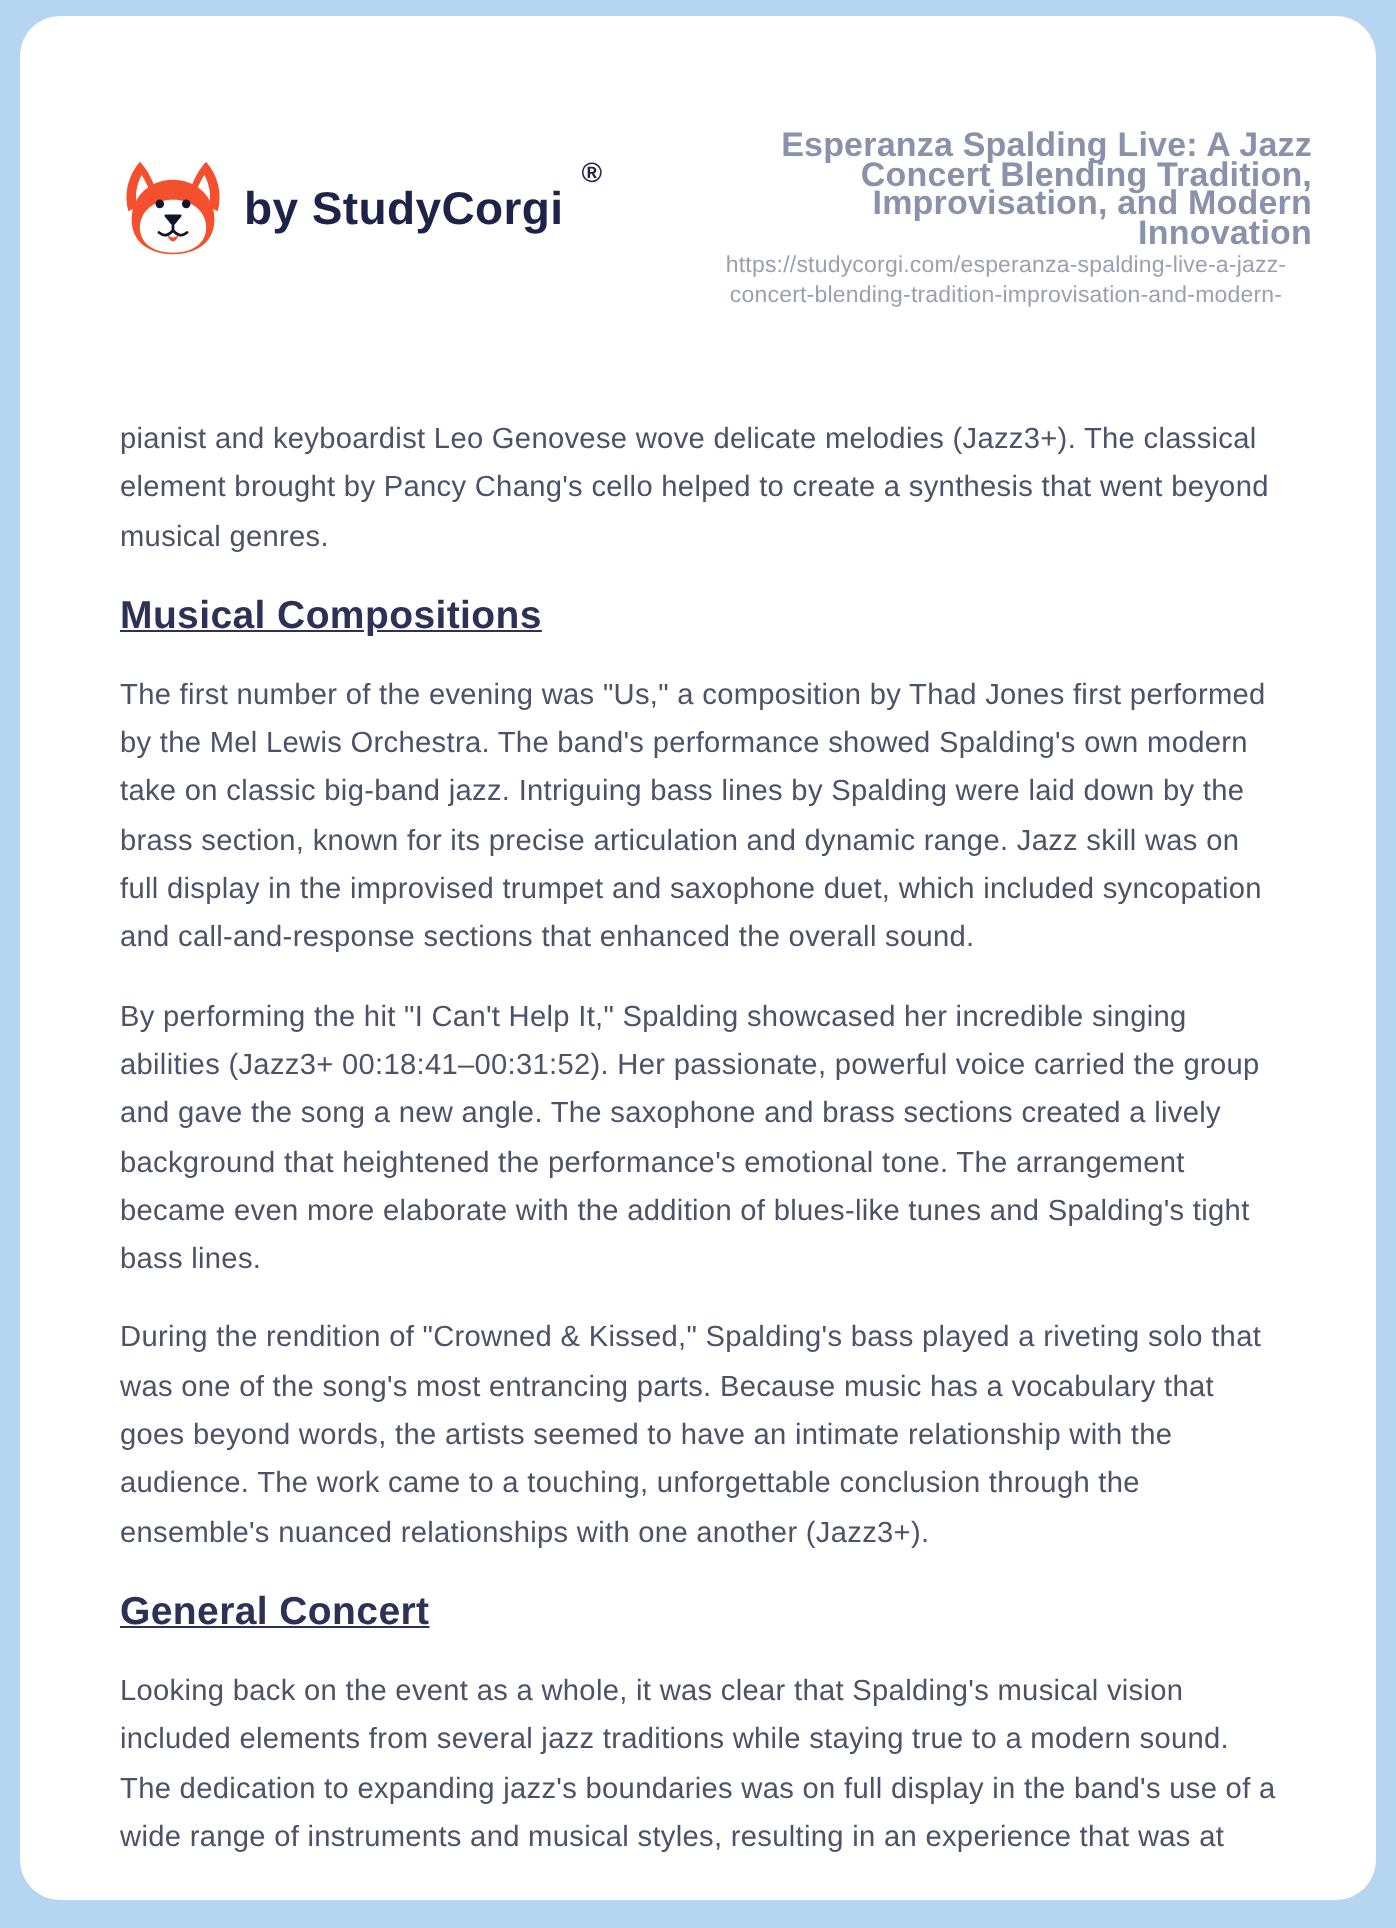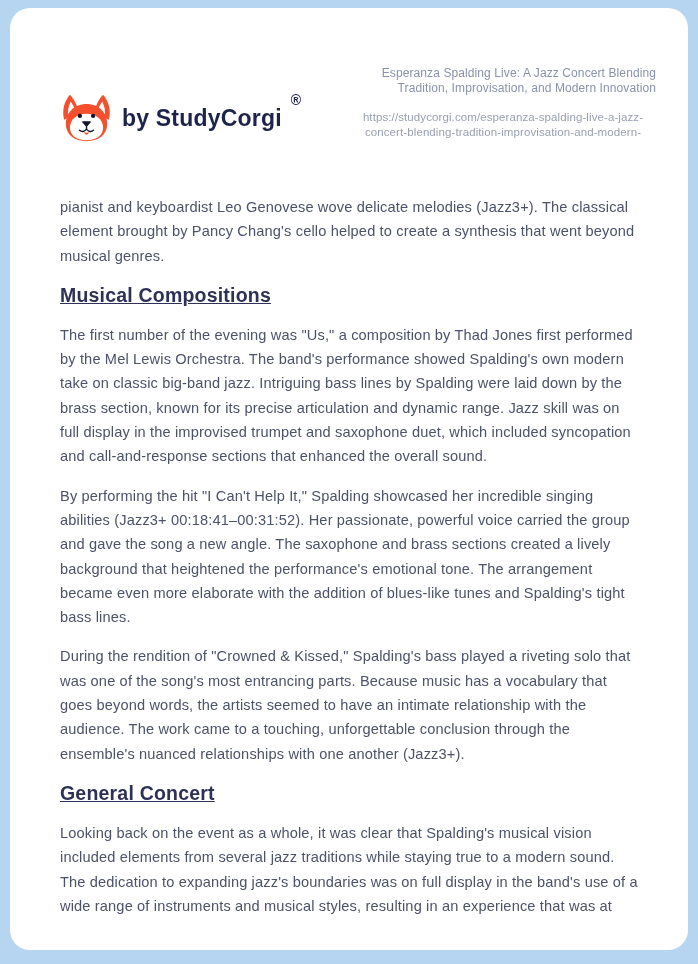--- a/index.html
+++ b/index.html
@@ -29,21 +29,21 @@
   .header {
     display: flex;
     justify-content: space-between;
     align-items: flex-start;
     margin-bottom: 53px;
   }
   .brand {
     display: flex;
     align-items: center;
     gap: 9px;
-    margin-top: 28px;
+    margin-top: 14px;
     text-decoration: none;
     cursor: pointer;
   }
   .corgi svg {
     width: 53px;
     height: 48px;
     display: block;
   }
   .brand-text {
     font-size: 23px;
@@ -58,26 +58,26 @@
     color: #1e2449;
     align-self: flex-start;
     margin-top: -2px;
   }
   .doc-meta {
     width: 306px;
     text-align: right;
     padding-top: 0px;
   }
   .doc-title {
-    font-size: 12px;
-    font-weight: normal;
+    font-size: 17px;
+    font-weight: bold;
     color: #8a92ab;
     line-height: 14.5px;
     letter-spacing: 0.1px;
-    margin-bottom: 15px;
+    margin-bottom: 2px;
   }
   .doc-url {
     font-size: 11.5px;
     color: #9aa0b2;
     line-height: 14.5px;
     letter-spacing: 0.1px;
     word-break: break-all;
     text-align: center;
   }
   .article {

